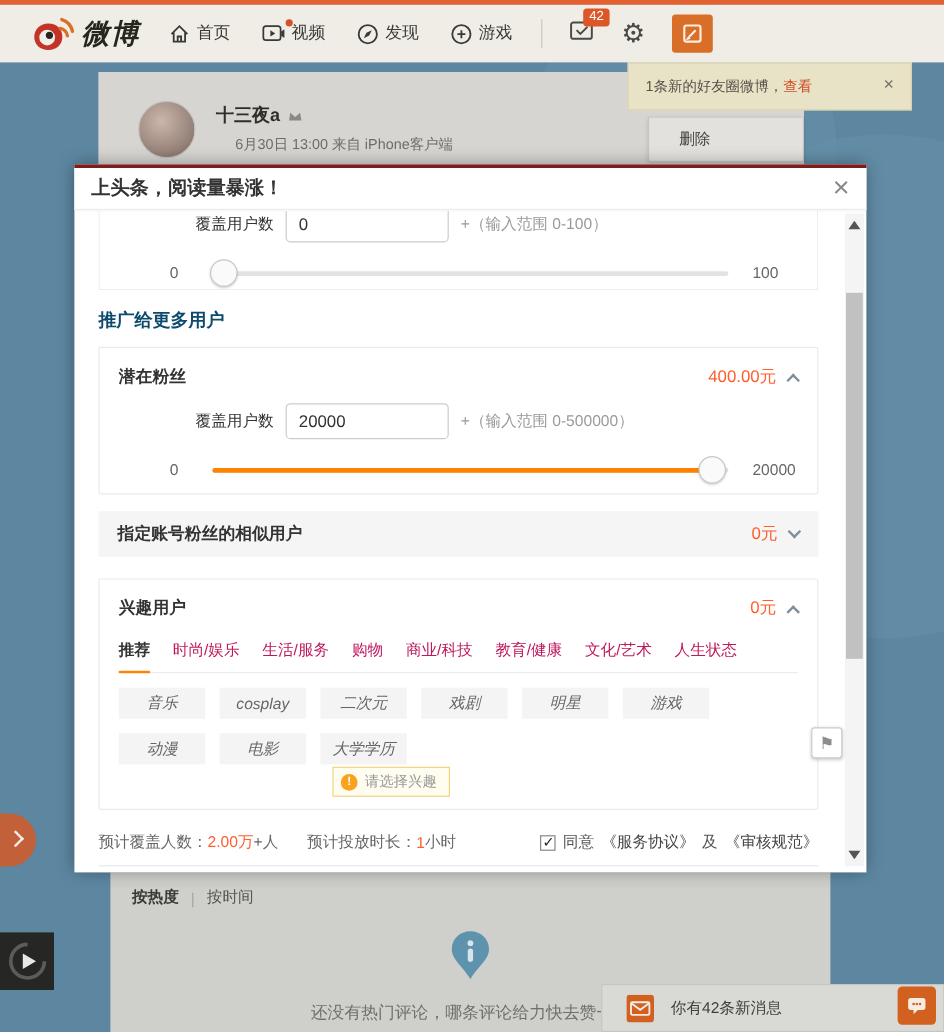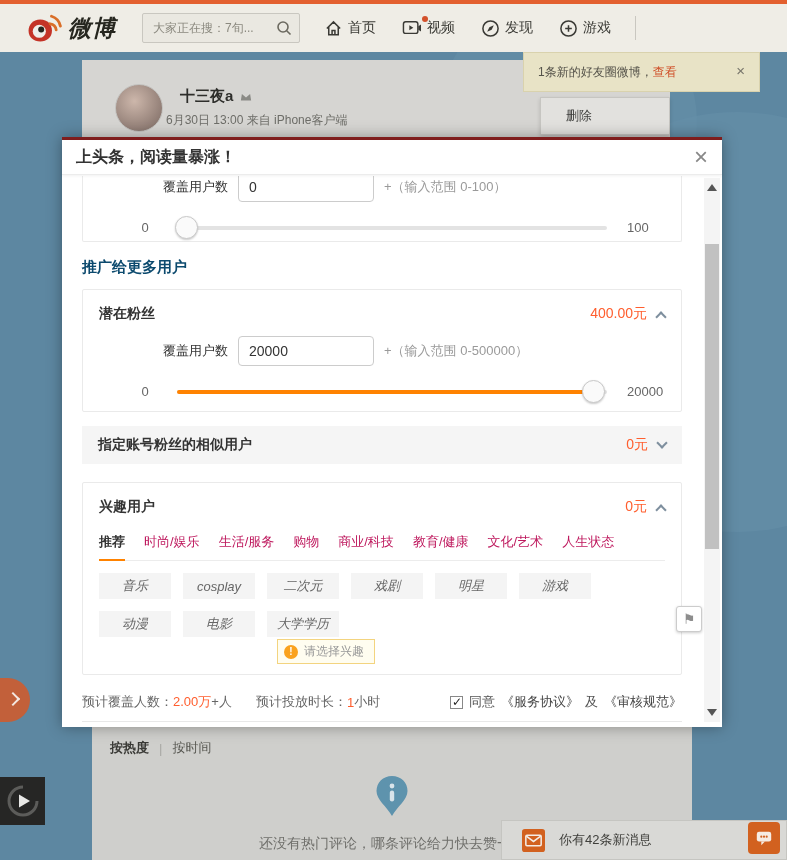--- a/index.html
+++ b/index.html
@@ -36,21 +36,21 @@
   .cloud { position:absolute; background:#6690a9; border-radius:50%; opacity:.55; }
   .c1 { width:420px; height:420px; right:-160px; top:60px; }
   .c2 { width:260px; height:260px; right:90px; top:-60px; }
 
   
   .post-card { position:absolute; left:82px; top:8px; width:588px; height:660px; background:#d6d5d2; }
   .avatar { position:absolute; left:33px; top:24px; width:48px; height:48px; border-radius:50%;
             background:radial-gradient(circle at 40% 35%, #cdb7ab, #8d7a72 75%); border:1px solid #c3c2bf; }
   .post-name { position:absolute; left:98px; top:27px; font-size:15px; font-weight:bold; color:#2e2e2b;
             display:flex; align-items:center; gap:6px; }
-  .post-meta { position:absolute; left:84px; top:52px; font-size:12px; color:#6d6d68; }
+  .post-meta { position:absolute; left:114px; top:52px; font-size:12px; color:#6d6d68; }
   .post-menu-chevron { position:absolute; left:566px; top:36px; width:8px; height:8px; border-right:2px solid #88867e;
             border-bottom:2px solid #88867e; transform:rotate(45deg); }
 
   
   .toast { position:absolute; left:523px; top:52px; width:237px; height:40px; background:#e8e3c6;
            border:1px solid #d9d2ad; display:flex; align-items:center; padding-left:14px; z-index:2; }
   .toast-text { font-size:12px; color:#55534a; }
   .toast-action { font-size:12px; color:#cf4f28; cursor:pointer; }
   .toast-close { position:absolute; right:14px; top:9px; color:#77756b; font-size:15px; cursor:pointer; }
   .toast-close::before { content:"×"; }
@@ -169,27 +169,20 @@
     <div class="logo">
       <svg width="36" height="30" viewBox="0 0 36 32">
         <path d="M14 7 C6 7 1.5 13 1.5 19 c0 7 5.5 11.5 12.5 11.5 s12.5-4.5 12.5-11.5 C26.5 12.5 22 7 14 7 Z" fill="#c43327"></path>
         <circle cx="13" cy="19.5" r="7" fill="#efeeea"></circle>
         <circle cx="15" cy="17.5" r="3.2" fill="#26261f"></circle>
         <path d="M24.5 11.5 a7.5 7.5 0 0 1 6.5 6.5" stroke="#d96e28" stroke-width="3" fill="none" stroke-linecap="round"></path>
         <path d="M26 3.5 a14 14 0 0 1 9.5 10.5" stroke="#d96e28" stroke-width="3" fill="none" stroke-linecap="round"></path>
       </svg>
       <span class="logo-text">微博</span>
     </div>
-    <div class="searchbox">
-      <input type="text" placeholder="大家正在搜：7旬..." style="">
-      <svg class="search-glass" width="16" height="16" viewBox="0 0 16 16">
-        <circle cx="7" cy="7" r="5" fill="none" stroke="#6b695f" stroke-width="1.6"></circle>
-        <line x1="10.7" y1="10.7" x2="14.5" y2="14.5" stroke="#6b695f" stroke-width="1.6"></line>
-      </svg>
-    </div>
     <div class="nav-items">
       <div class="nav-item">
         <svg width="19" height="19" viewBox="0 0 20 20">
           <path d="M3 10 L10 3 L17 10 M5 8.5 V16.5 H15 V8.5 M8.5 16.5 V12 h3 v4.5" fill="none" stroke="#3a3a35" stroke-width="1.6"></path>
         </svg>
         <span>首页</span>
       </div>
       <div class="nav-item">
         <svg width="20" height="18" viewBox="0 0 22 20">
           <rect x="1.5" y="3" width="16" height="13" rx="2.5" fill="none" stroke="#3a3a35" stroke-width="1.6"></rect>
@@ -208,20 +201,36 @@
       </div>
       <div class="nav-item">
         <svg width="19" height="19" viewBox="0 0 20 20">
           <circle cx="10" cy="10" r="8" fill="none" stroke="#3a3a35" stroke-width="1.6"></circle>
           <path d="M10 6.5 v7 M6.5 10 h7" stroke="#3a3a35" stroke-width="1.6"></path>
         </svg>
         <span>游戏</span>
       </div>
     </div>
     <div class="nav-divider"></div>
+    <div class="nav-right">
+      <div class="msg-wrap">
+        <svg width="22" height="20" viewBox="0 0 24 22">
+          <rect x="2" y="3" width="19" height="15" rx="2" fill="none" stroke="#4a4a45" stroke-width="1.8"></rect>
+          <path d="M7 10 l3.5 3.5 L17 7" fill="none" stroke="#4a4a45" stroke-width="1.8"></path>
+        </svg>
+        <span class="badge">42</span>
+      </div>
+      <span class="gear"></span>
+      <div class="compose-btn">
+        <svg width="18" height="18" viewBox="0 0 20 20">
+          <rect x="2.5" y="2.5" width="15" height="15" rx="2" fill="none" stroke="#fbeee2" stroke-width="2"></rect>
+          <path d="M7 13 l6-6 M7 13 l-1 1.5 L7.8 14" stroke="#fbeee2" stroke-width="2" fill="none"></path>
+        </svg>
+      </div>
+    </div>
   </div>
 
   <div class="bg">
     <div class="cloud c1"></div>
     <div class="cloud c2"></div>
 
     <div class="post-card">
       <div class="avatar"></div>
       <div class="post-name">
         <span>十三夜a</span>

